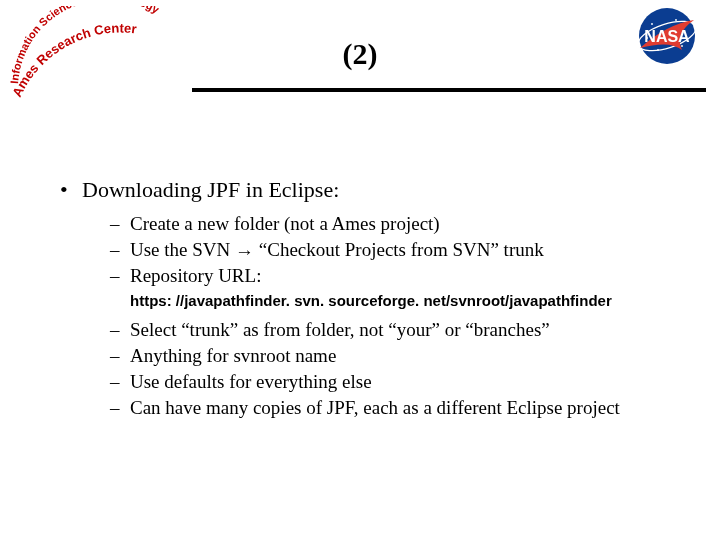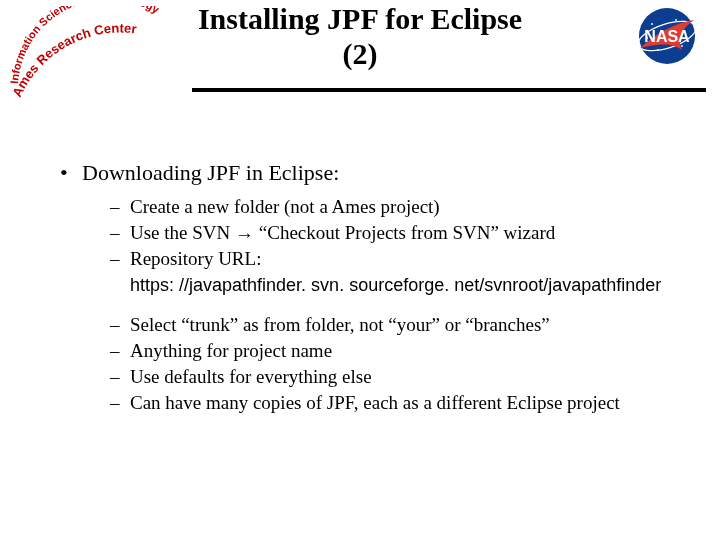--- a/index.html
+++ b/index.html
@@ -55,65 +55,65 @@
     border-top: 4px solid #000;
   }
   .content {
     position: absolute;
     left: 60px;
     top: 160px;
     right: 40px;
     font-size: 22px;
   }
   .lvl1 {
-    margin: 0 0 8px 0;
+    margin: 17px 0 8px 0;
   }
   .lvl1 .bullet {
     display: inline-block;
     width: 22px;
   }
   .lvl2-wrap {
     margin-left: 50px;
   }
   .lvl2 {
     font-size: 19px;
     line-height: 1.38;
     display: flex;
   }
   .lvl2 .dash {
     width: 20px;
     flex: 0 0 20px;
   }
   .lvl2 .txt { flex: 1; }
   .url {
     font-family: Arial, sans-serif;
-    font-size: 18px;
-    font-weight: normal;
+    font-size: 15px;
+    font-weight: bold;
     margin-left: 70px;
     margin-top: 2px;
-    margin-bottom: 16px;
+    margin-bottom: 8px;
   }
   .ital { }
   .arrow { font-family: Arial, sans-serif; }
 </style>
 </head>
 <body>
 
 <div class="header">
   <svg class="ames-logo" viewBox="0 0 175 96">
     <defs>
       <path id="arcTop" d="M 10 78 A 90 90 0 0 1 172 30" fill="none"></path>
       <path id="arcBot" d="M 12 92 A 110 110 0 0 1 178 48" fill="none"></path>
     </defs>
     <text class="ames-arc"><textPath href="#arcTop">Information Sciences &amp; Technology</textPath></text>
     <text class="ames-arc" style="font-size:13px;"><textPath href="#arcBot">Ames Research Center</textPath></text>
   </svg>
 
   <div class="title">
-    <span>Installing JPF for Eclipse</span><br>
+    <br>
     <span>(2)</span>
   </div>
 
   <svg class="nasa-logo" viewBox="0 0 70 60">
     <circle cx="35" cy="30" r="28" fill="#0b3d91"></circle>
     <ellipse cx="35" cy="30" rx="30" ry="12" fill="none" stroke="#fff" stroke-width="1.2" transform="rotate(-18 35 30)"></ellipse>
     <path d="M 8 42 Q 35 18 62 14 Q 42 28 50 44 Q 38 34 8 42 Z" fill="#e03c31"></path>
     <circle cx="20" cy="18" r="0.9" fill="#fff"></circle>
     <circle cx="44" cy="14" r="0.9" fill="#fff"></circle>
     <circle cx="50" cy="40" r="0.9" fill="#fff"></circle>
@@ -130,38 +130,38 @@
     <span class="bullet">•</span><span>Downloading JPF in Eclipse:</span>
   </div>
 
   <div class="lvl2-wrap">
     <div class="lvl2">
       <span class="dash">–</span>
       <span class="txt"><span>Create a new folder (</span><span class="ital">not</span><span> a Ames project)</span></span>
     </div>
     <div class="lvl2">
       <span class="dash">–</span>
-      <span class="txt"><span>Use the SVN </span><span class="arrow">→</span><span> “Checkout Projects from SVN” wizard</span></span>
+      <span class="txt"><span>Use the SVN </span><span class="arrow">→</span><span> “Checkout Projects from SVN” trunk</span></span>
     </div>
     <div class="lvl2">
       <span class="dash">–</span>
       <span class="txt">Repository URL:</span>
     </div>
   </div>
 
   <div class="url">https: //javapathfinder. svn. sourceforge. net/svnroot/javapathfinder</div>
 
   <div class="lvl2-wrap">
     <div class="lvl2">
       <span class="dash">–</span>
       <span class="txt"><span>Select “trunk” as from folder, </span><span class="ital">not</span><span> “your” or “branches”</span></span>
     </div>
     <div class="lvl2">
       <span class="dash">–</span>
-      <span class="txt">Anything for project name</span>
+      <span class="txt">Anything for svnroot name</span>
     </div>
     <div class="lvl2">
       <span class="dash">–</span>
       <span class="txt">Use defaults for everything else</span>
     </div>
     <div class="lvl2">
       <span class="dash">–</span>
       <span class="txt">Can have many copies of JPF, each as a different Eclipse project</span>
     </div>
   </div>

